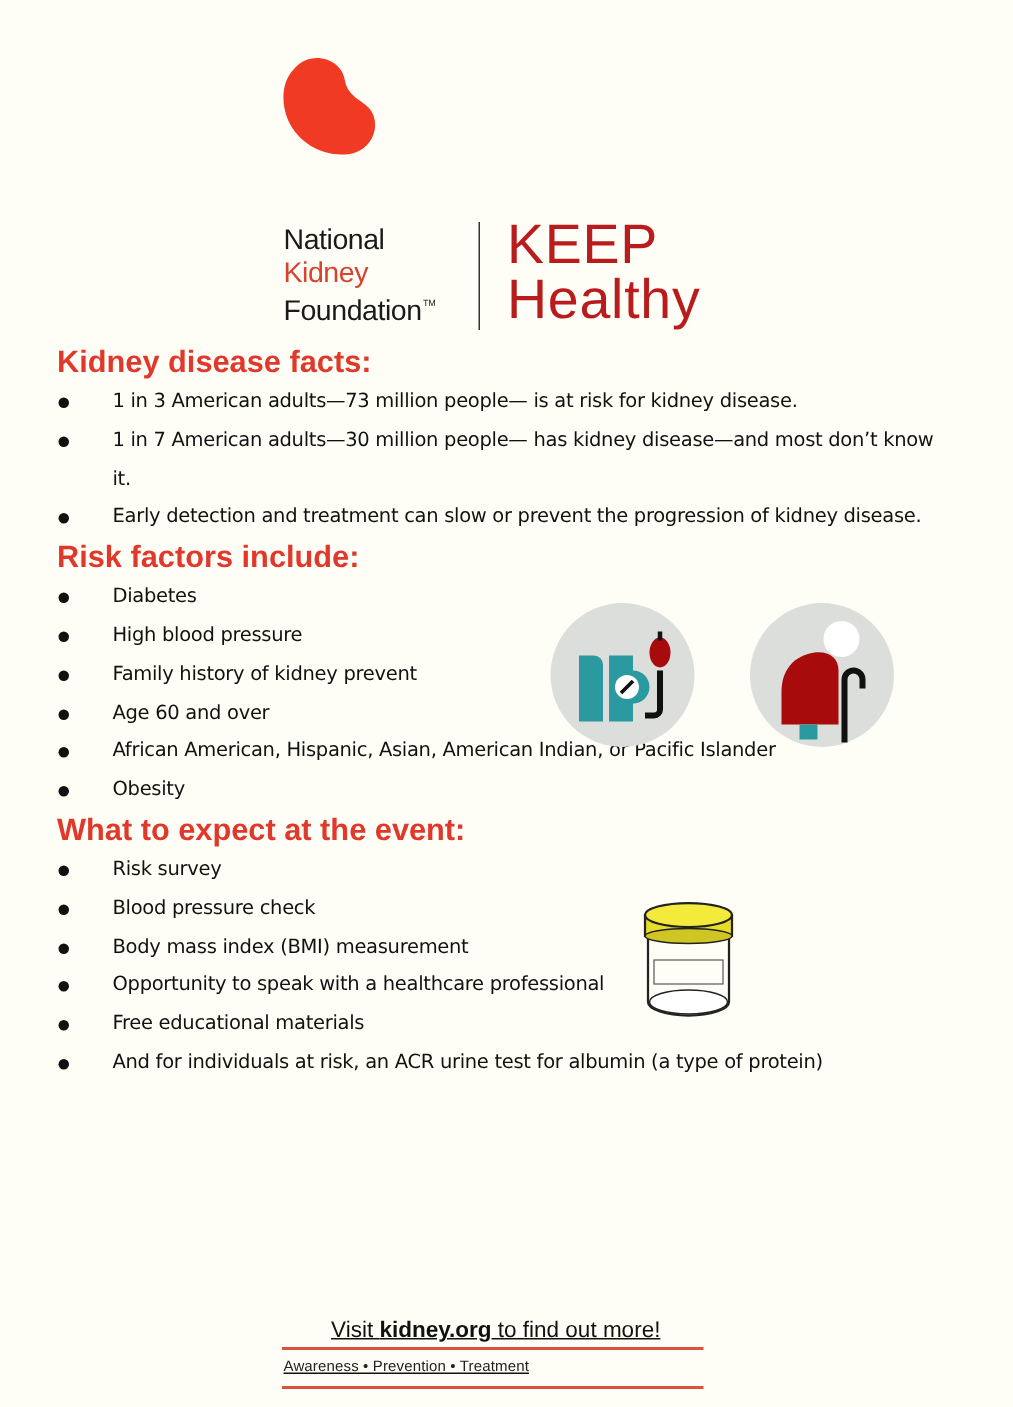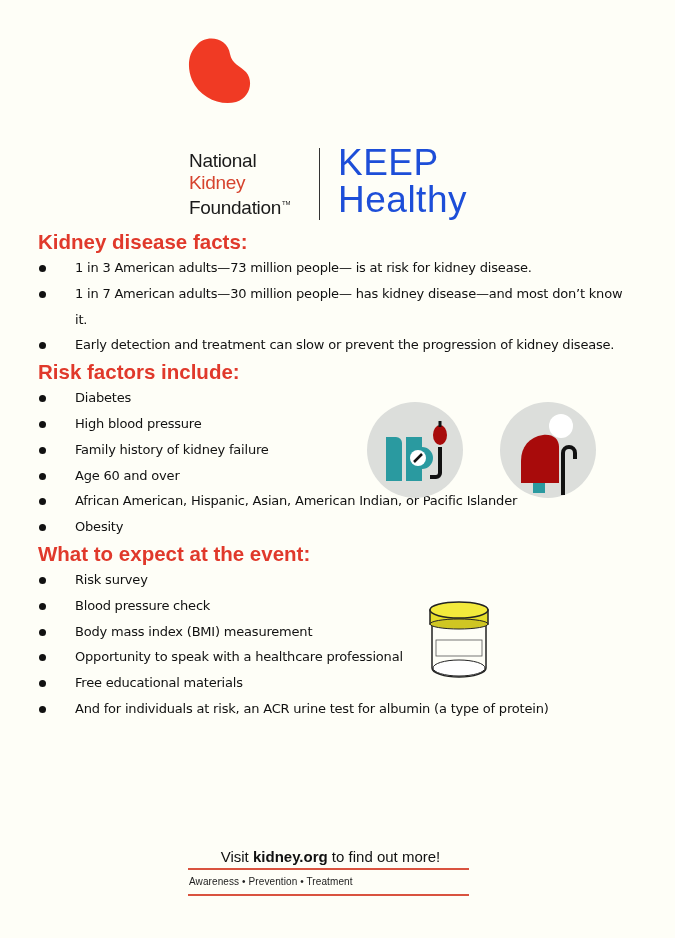--- a/index.html
+++ b/index.html
@@ -10,36 +10,36 @@
       color: #111;
       position: relative;
       overflow: hidden;
     }
     .logo-wrap { position: absolute; left: 188px; top: 36px; width: 310px; height: 160px; }
     .bean { position: absolute; left: 0; top: 0; width: 66px; height: 68px; }
     .org-name { position: absolute; left: 1px; top: 114px; font-family: "Liberation Sans", sans-serif; font-size: 19px; line-height: 21.5px; letter-spacing: -0.3px; color: #1a1a1a; }
     .org-name .red { color: #d6432e; }
     .org-name sup { font-size: 6px; vertical-align: 9px; margin-left: 1px; }
     .divider { position: absolute; left: 131px; top: 112px; width: 1px; height: 72px; background: #333; }
-    .keep { position: absolute; left: 150px; top: 108px; font-family: "Liberation Sans", sans-serif; font-size: 37px; line-height: 37px; color: #1d4ed8; letter-spacing: 0.5px; }
+    .keep { position: absolute; left: 150px; top: 108px; font-family: "Liberation Sans", sans-serif; font-size: 37px; line-height: 37px; color: #b91c1c; letter-spacing: 0.5px; }
 
     .content { position: absolute; left: 38px; top: 208px; width: 610px; margin-top: 21px; }
     h2 { margin: 0; font-family: "Liberation Sans", sans-serif; font-weight: bold; color: #e0392b; font-size: 20.5px; line-height: 26px; }
     ul { list-style: none; margin: 0; padding: 0; }
     li { position: relative; padding-left: 37px; font-family: "DejaVu Sans", sans-serif; font-size: 13px; line-height: 25.8px; color: #111; letter-spacing: -0.2px; }
     li .bullet { position: absolute; left: 1px; top: 10px; width: 7px; height: 7px; border-radius: 50%; background: #111; }
     .sec { margin-bottom: 1px; }
     #sec1 { width: 600px; }
     #sec2 ul li:nth-child(5) { width: 560px; }
 
     .icon-bp { position: absolute; left: 366px; top: 401px; width: 98px; height: 98px; }
     .icon-elder { position: absolute; left: 499px; top: 401px; width: 98px; height: 98px; }
     .icon-jar { position: absolute; left: 424px; top: 598px; width: 70px; height: 82px; }
 
-    .footer { position: absolute; left: 188px; top: 846px; width: 281px; font-family: "Liberation Sans", sans-serif; }
+    .footer { position: absolute; left: 188px; top: 876px; width: 281px; font-family: "Liberation Sans", sans-serif; text-decoration: underline; }
     .footer .visit { text-align: center; font-size: 15px; line-height: 22px; color: #111; padding-left: 4px; }
     .footer .visit b { font-weight: bold; }
     .footer .rule { height: 2px; background: #d9533f; }
     .footer .tagline { font-size: 10px; line-height: 24px; color: #222; text-align: left; padding-left: 1px; letter-spacing: 0.1px; }
   </style>
 </head>
 <body>
 
 <div class="logo-wrap">
   <svg class="bean" viewBox="0 0 66 68">
@@ -65,21 +65,21 @@
       <li><span class="bullet"></span><span>1 in 7 American adults—30 million people— has kidney disease—and most don’t know it.</span></li>
       <li><span class="bullet"></span><span>Early detection and treatment can slow or prevent the progression of kidney disease.</span></li>
     </ul>
   </div>
 
   <div class="sec" id="sec2">
     <h2>Risk factors include:</h2>
     <ul>
       <li><span class="bullet"></span><span>Diabetes</span></li>
       <li><span class="bullet"></span><span>High blood pressure</span></li>
-      <li><span class="bullet"></span><span>Family history of kidney failure</span></li>
+      <li><span class="bullet"></span><span>Family history of kidney prevent</span></li>
       <li><span class="bullet"></span><span>Age 60 and over</span></li>
       <li><span class="bullet"></span><span>African American, Hispanic, Asian, American Indian, or Pacific Islander</span></li>
       <li><span class="bullet"></span><span>Obesity</span></li>
     </ul>
   </div>
 
   <div class="sec" id="sec3">
     <h2>What to expect at the event:</h2>
     <ul>
       <li><span class="bullet"></span><span>Risk survey</span></li>

